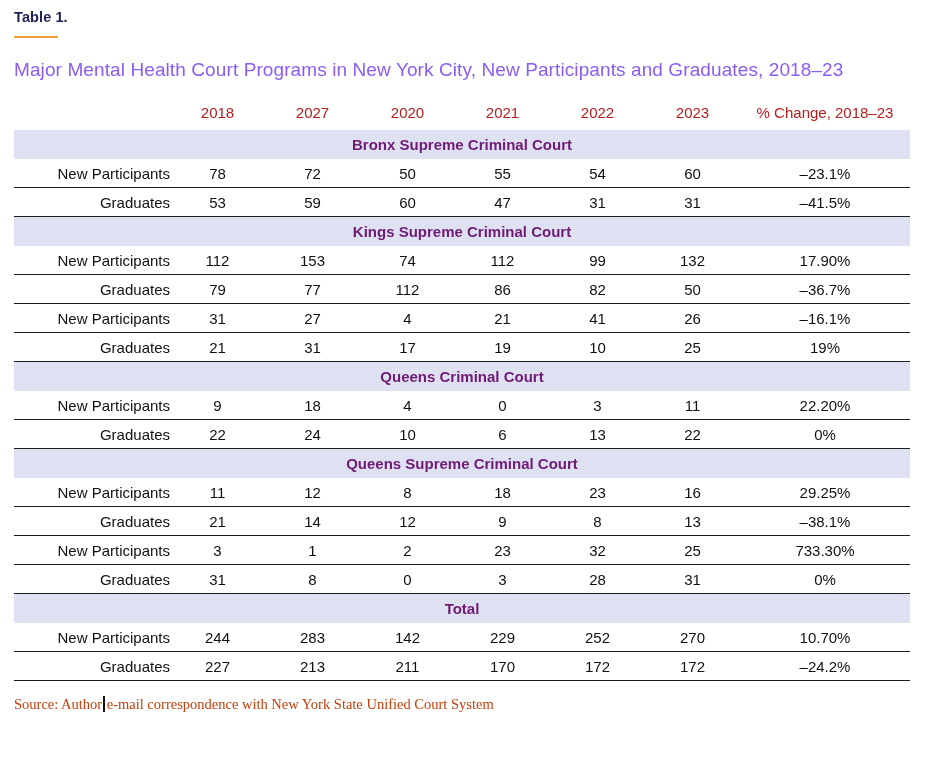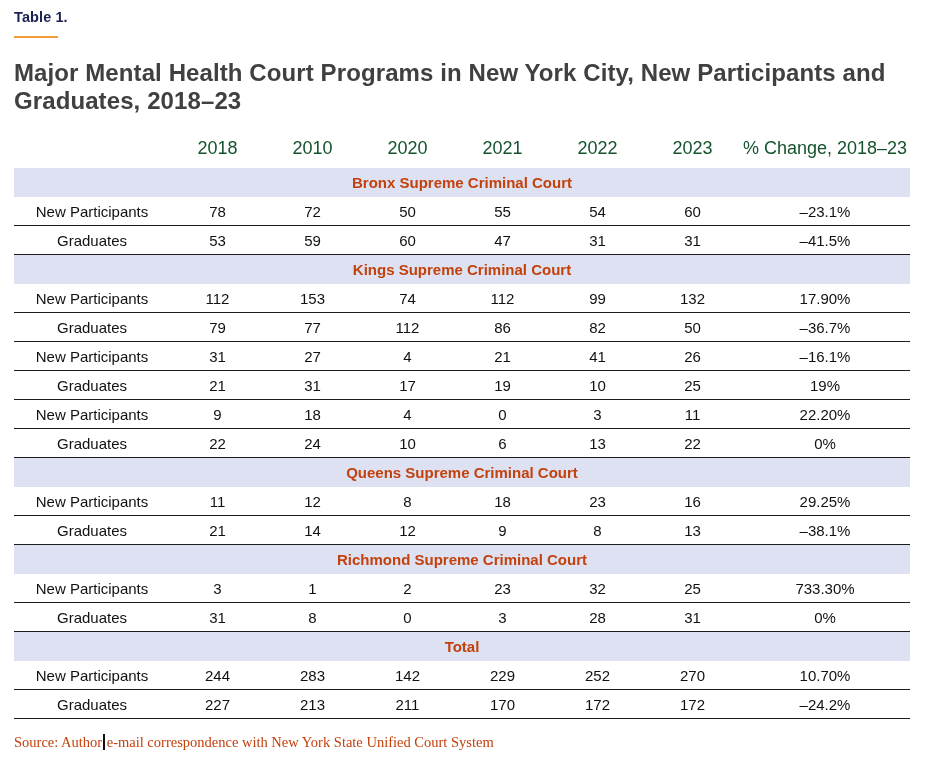--- a/index.html
+++ b/index.html
@@ -24,60 +24,60 @@
     letter-spacing: 0.1px;
     padding-top: 3px;
   }
   .accent-rule {
     width: 44px;
     height: 0;
     border-bottom: 2px solid #F29C38;
     margin-top: 11px;
   }
   .title {
-    color: #404040;
-    font-size: 24px;
-    font-weight: 700;
+    color: #8b5cf6;
+    font-size: 19px;
+    font-weight: 400;
     margin: 21px 0 0 0;
     letter-spacing: 0.1px;
   }
   table.data-table {
     border-collapse: collapse;
     table-layout: fixed;
     width: 896px;
     margin-top: 21px;
   }
   table.data-table th {
     font-weight: 400;
-    font-size: 18px;
-    color: #14532d;
+    font-size: 15px;
+    color: #b91c1c;
     text-align: center;
     padding: 2px 0 9px 0;
     white-space: nowrap;
   }
   table.data-table th.label-col {
     text-align: left;
   }
   tr.band-row td {
     background: #DEE1F1;
-    color: #c2410c;
+    color: #701a75;
     font-weight: 700;
     font-size: 15px;
     text-align: center;
     padding: 6px 0;
   }
   tr.data-row td {
     font-size: 15px;
     text-align: center;
     padding: 6px 0 5px 0;
     border-bottom: 1.5px solid #1c1c1c;
     white-space: nowrap;
   }
   tr.data-row td.label {
-    text-align: center;
+    text-align: right;
   }
   .source {
     margin-top: 15px;
     font-family: "Liberation Serif", serif;
     font-size: 14.5px;
     color: #c2410c;
   }
   .caret {
     display: inline-block;
     width: 1.5px;
@@ -105,21 +105,21 @@
         <col style="width:95px">
       <col style="width:95px">
         <col style="width:95px">
         <col style="width:95px">
       <col style="width:170px">
     </colgroup>
     <thead>
       <tr id="column-header-row">
           <th class="label-col"></th>
           <th>2018</th>
-          <th>2010</th>
+          <th>2027</th>
           <th>2020</th>
           <th>2021</th>
           <th>2022</th>
           <th>2023</th>
           <th>% Change, 2018–23</th>
         </tr>
     </thead>
     <tbody id="table-body">
         <tr class="band-row">
           <td colspan="8">Bronx Supreme Criminal Court</td>
@@ -180,20 +180,23 @@
         <tr class="data-row">
           <td class="label">Graduates</td>
           <td>21</td>
           <td>31</td>
           <td>17</td>
           <td>19</td>
           <td>10</td>
           <td>25</td>
           <td>19%</td>
         </tr>
+        <tr class="band-row">
+          <td colspan="8">Queens Criminal Court</td>
+        </tr>
         <tr class="data-row">
           <td class="label">New Participants</td>
           <td>9</td>
           <td>18</td>
           <td>4</td>
           <td>0</td>
           <td>3</td>
           <td>11</td>
           <td>22.20%</td>
         </tr>
@@ -223,23 +226,20 @@
         <tr class="data-row">
           <td class="label">Graduates</td>
           <td>21</td>
           <td>14</td>
           <td>12</td>
           <td>9</td>
           <td>8</td>
           <td>13</td>
           <td>–38.1%</td>
         </tr>
-        <tr class="band-row">
-          <td colspan="8">Richmond Supreme Criminal Court</td>
-        </tr>
         <tr class="data-row">
           <td class="label">New Participants</td>
           <td>3</td>
           <td>1</td>
           <td>2</td>
           <td>23</td>
           <td>32</td>
           <td>25</td>
           <td>733.30%</td>
         </tr>

